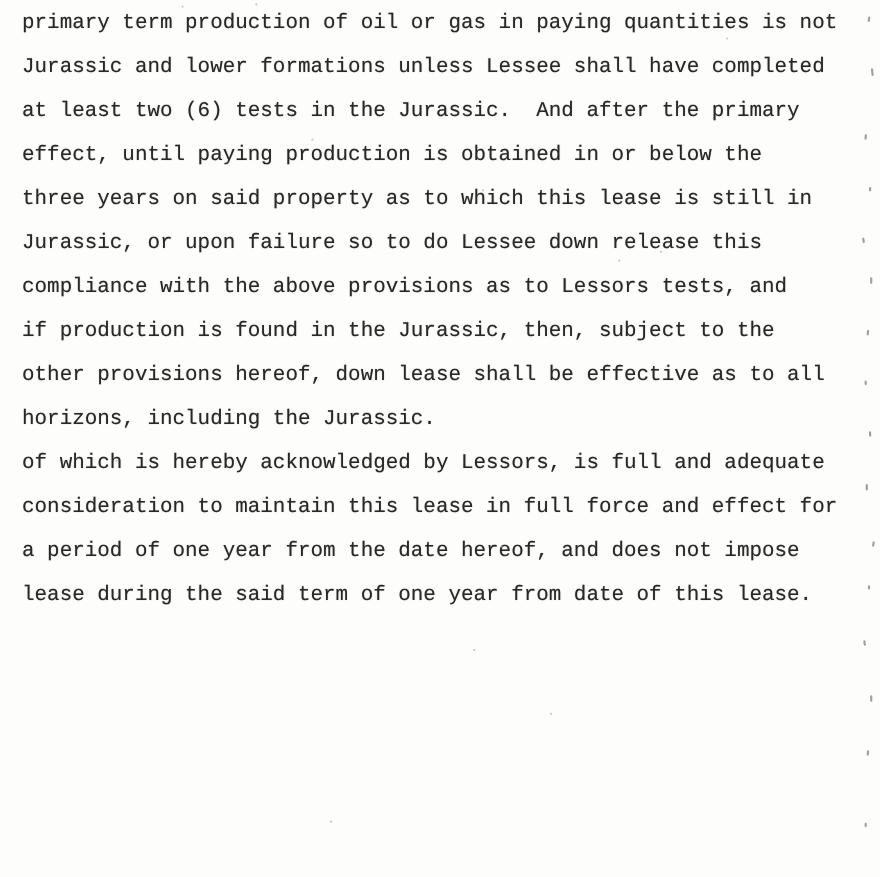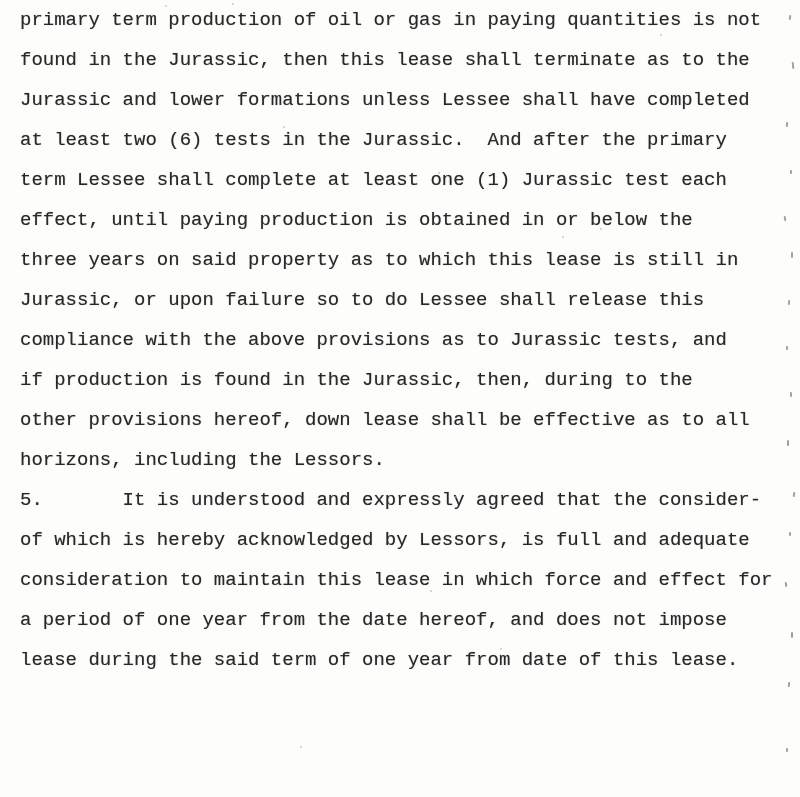--- a/index.html
+++ b/index.html
@@ -84,34 +84,31 @@
   .dot.d11 { left: 660px; top: 34px;  }
   .dot.d12 { left: 455px; top: 496px; }
 </style>
 </head>
 <body>
 
 <div class="page">
 
   <div class="text-block">
     <div class="line">primary term production of oil or gas in paying quantities is not</div>
-    <div class="line">found in the Jurassic, then this lease shall terminate as to the</div>
     <div class="line">Jurassic and lower formations unless Lessee shall have completed</div>
     <div class="line">at least two (6) tests in the Jurassic.  And after the primary</div>
-    <div class="line">term Lessee shall complete at least one (1) Jurassic test each</div>
     <div class="line">effect, until paying production is obtained in or below the</div>
     <div class="line">three years on said property as to which this lease is still in</div>
-    <div class="line">Jurassic, or upon failure so to do Lessee shall release this</div>
-    <div class="line">compliance with the above provisions as to Jurassic tests, and</div>
-    <div class="line">if production is found in the Jurassic, then, during to the</div>
+    <div class="line">Jurassic, or upon failure so to do Lessee down release this</div>
+    <div class="line">compliance with the above provisions as to Lessors tests, and</div>
+    <div class="line">if production is found in the Jurassic, then, subject to the</div>
     <div class="line">other provisions hereof, down lease shall be effective as to all</div>
-    <div class="line">horizons, including the Lessors.</div>
-    <div class="line">5.       It is understood and expressly agreed that the consider-</div>
+    <div class="line">horizons, including the Jurassic.</div>
     <div class="line">of which is hereby acknowledged by Lessors, is full and adequate</div>
-    <div class="line">consideration to maintain this lease in which force and effect for</div>
+    <div class="line">consideration to maintain this lease in full force and effect for</div>
     <div class="line">a period of one year from the date hereof, and does not impose</div>
     <div class="line">lease during the said term of one year from date of this lease.</div>
   </div>
 
   <div>
     <span class="speck r1"></span>
     <span class="speck r2"></span>
     <span class="speck r3"></span>
     <span class="speck r4"></span>
     <span class="speck r5"></span>

